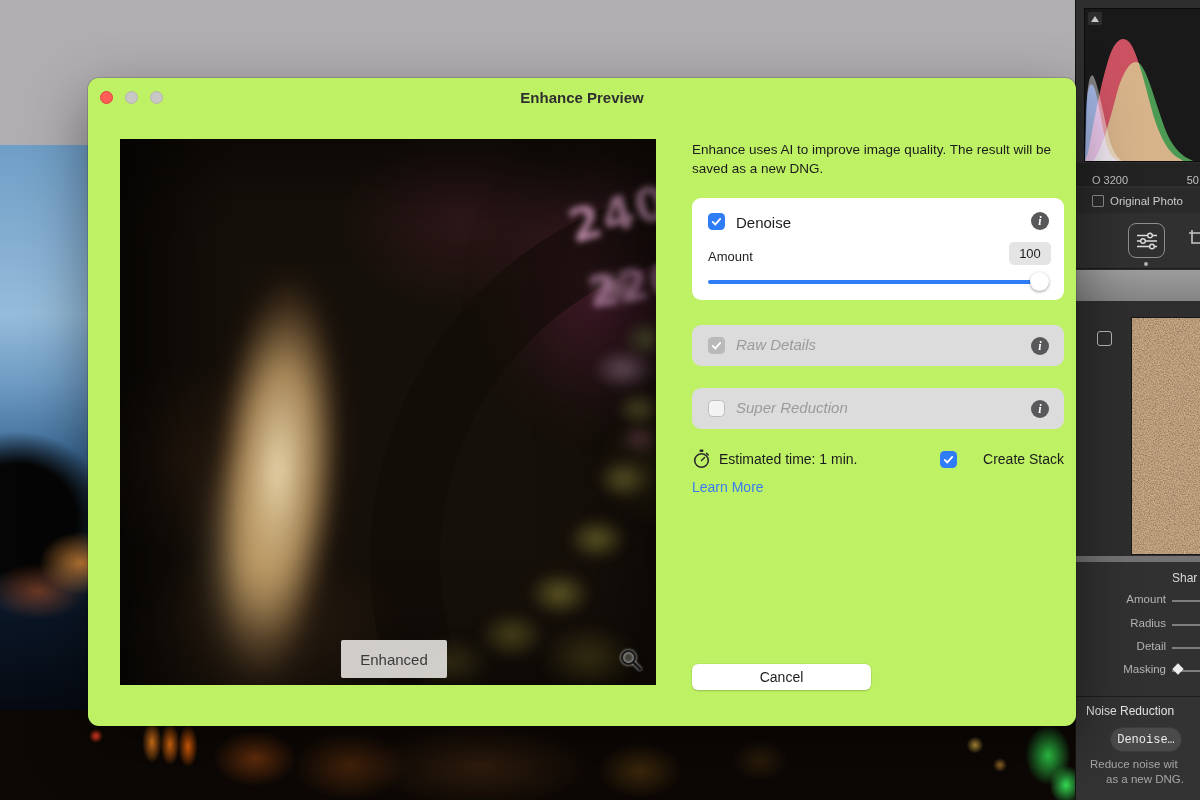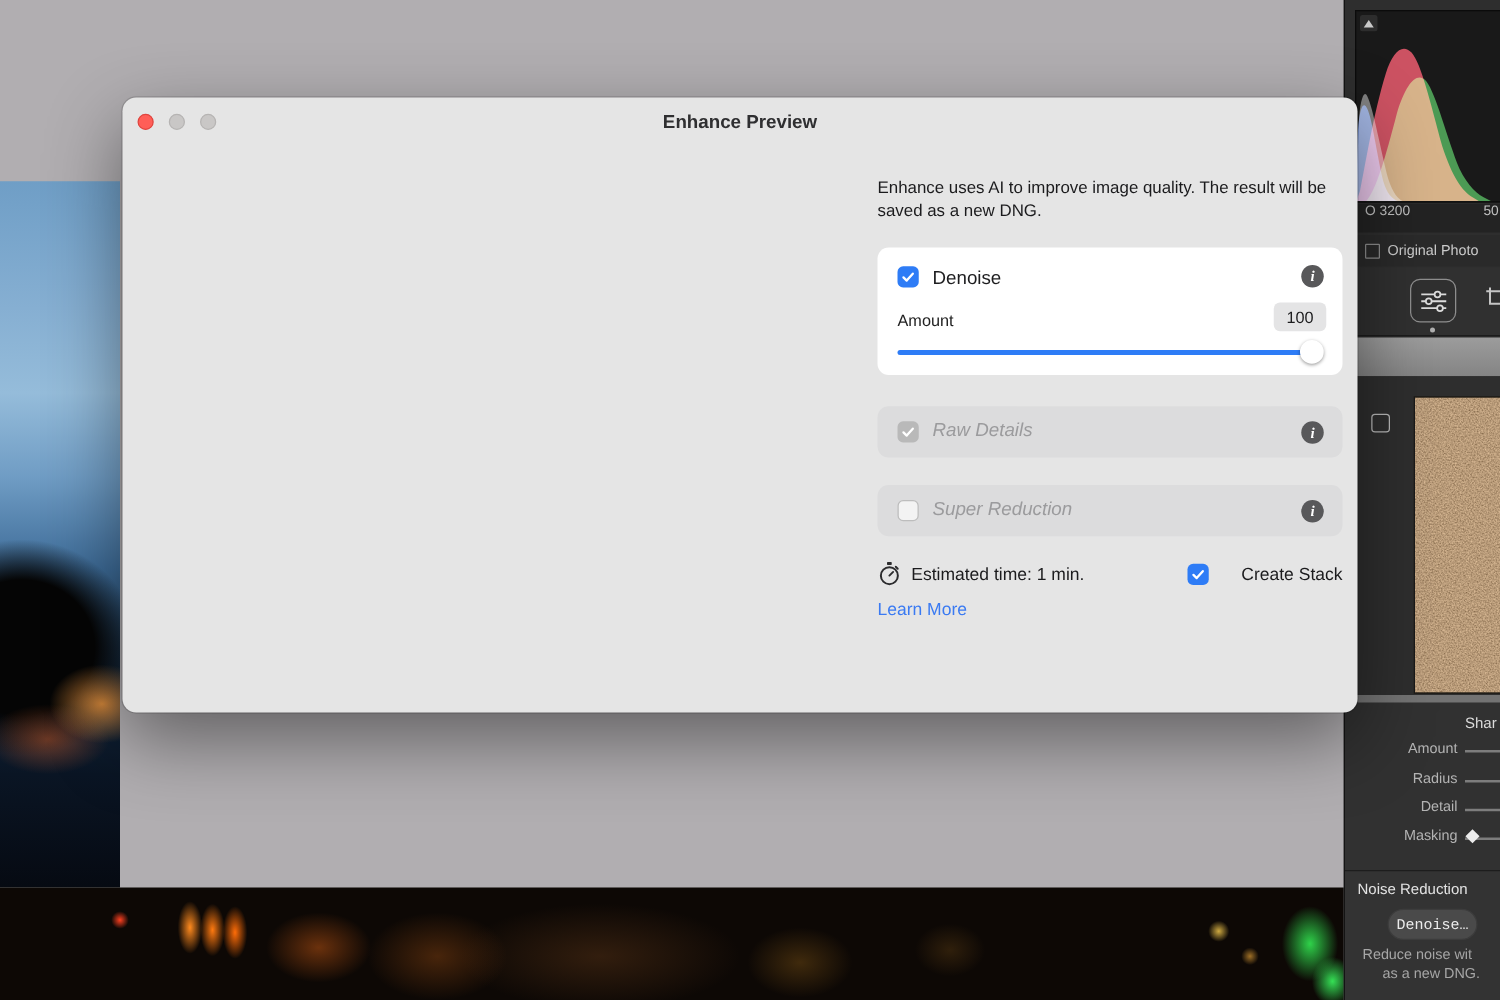--- a/index.html
+++ b/index.html
@@ -38,21 +38,21 @@
       radial-gradient(22px 26px at 1066px 75px, #35e055, rgba(53,224,85,0) 75%);
   }
 
   
   .lr-panel{left:1075px;top:0;width:125px;height:800px;background:#2e2e2e;border-left:1px solid #141414;box-sizing:border-box;overflow:hidden;}
   .histo{left:8px;top:8px;width:117px;height:154px;background:#191919;border:1px solid #0b0b0b;box-sizing:border-box;overflow:hidden;}
   .histo-tri{left:3px;top:3px;width:14px;height:13px;background:#2d2d2d;border-radius:2px;display:flex;align-items:center;justify-content:center;z-index:3;}
   .histo-tri i{display:block;width:0;height:0;border-left:4px solid transparent;border-right:4px solid transparent;border-bottom:6px solid #c9c9c9;}
   .histo-svg{left:0;bottom:0;width:115px;height:132px;}
   .histo-svg path{mix-blend-mode:screen;}
-  .iso-row{left:0;top:163px;width:125px;height:23px;background:#232323;display:flex;justify-content:space-between;align-items:flex-start;padding:0 2px 0 16px;box-sizing:border-box;color:#c2c2c2;font-size:11px;}
+  .iso-row{left:0;top:163px;width:125px;height:23px;background:#232323;display:flex;justify-content:space-between;align-items:flex-end;padding:0 2px 0 16px;box-sizing:border-box;color:#c2c2c2;font-size:11px;}
   .orig-row{left:0;top:188px;width:125px;height:25px;background:#2a2a2a;display:flex;align-items:center;gap:6px;padding-left:16px;box-sizing:border-box;color:#cbcbcb;font-size:11.5px;white-space:nowrap;}
   .mini-cb{width:10px;height:10px;border:1px solid #8d8d8d;border-radius:1px;flex:0 0 auto;}
   .tools-row{left:0;top:214px;width:125px;height:55px;background:#303030;border-bottom:1px solid #1b1b1b;box-sizing:border-box;}
   .tool-sel{left:52px;top:9px;width:37px;height:35px;border:1.5px solid #8e8e8e;border-radius:8px;display:flex;align-items:center;justify-content:center;box-sizing:border-box;}
   .tool-dot{left:68px;top:48px;width:4px;height:4px;border-radius:50%;background:#b0b0b0;}
   .tool-partial{left:112px;top:15px;width:20px;height:20px;}
   .light-band{left:0;top:270px;width:125px;height:31px;background:linear-gradient(#9c9c9c,#848484);}
   .detail-area{left:0;top:301px;width:125px;height:255px;background:#2e2e2e;}
   .zoom-sq{left:21px;top:30px;width:15px;height:15px;border:1.5px solid #b8b8b8;border-radius:3px;box-sizing:border-box;}
   .noise-thumb{left:55px;top:16px;width:70px;height:236px;border:1px solid #191919;background:#3f3220;overflow:hidden;}
@@ -63,21 +63,21 @@
   .sl-track{position:absolute;left:96px;top:7px;width:32px;height:2px;background:#7d7d7d;}
   .sl-diamond{position:absolute;left:98px;top:2px;width:8px;height:8px;background:#ececec;transform:rotate(45deg);}
   .nr{left:0;top:696px;width:125px;height:104px;background:#333333;border-top:1px solid #1d1d1d;box-sizing:border-box;}
   .nr-head{left:10px;top:7px;font-size:12px;color:#e3e3e3;white-space:nowrap;}
   .nr-btn{position:absolute;left:34px;top:30px;width:72px;height:25px;background:#4a4a4a;border:1px solid #3c3c3c;border-radius:13px;color:#ececec;font-size:12px;font-family:Liberation Mono, monospace;}
   .nr-note{left:14px;top:60px;width:110px;font-size:11.5px;line-height:15px;color:#a6a6a6;white-space:nowrap;}
   .nr-note .l2{display:block;margin-left:16px;}
 
   
   .dialog{
-    left:98px;top:78px;width:988px;height:492px;background:#e5e5e5;border-radius:11px;
+    left:88px;top:78px;width:988px;height:648px;background:#bef264;border-radius:11px;
     box-shadow:0 22px 60px rgba(0,0,0,.45), 0 0 0 1px rgba(0,0,0,.14);
     overflow:hidden;
   }
   .titlebar{left:0;top:0;width:100%;height:40px;}
   .tl{position:absolute;top:13px;width:13px;height:13px;border-radius:50%;box-sizing:border-box;}
   .tl-red{left:12px;background:#ff5e57;border:1px solid #e0443e;}
   .tl-g1{left:37px;background:#c9c7c6;border:1px solid #b6b4b3;}
   .tl-g2{left:62px;background:#c9c7c6;border:1px solid #b6b4b3;}
   .title{position:absolute;top:11px;left:0;right:0;text-align:center;font-size:15px;font-weight:700;color:#2f2f31;}
 
@@ -242,20 +242,36 @@
 </aside>
 
 <section class="abs dialog">
   <header class="abs titlebar">
     <span class="tl tl-red"></span>
     <span class="tl tl-g1"></span>
     <span class="tl tl-g2"></span>
     <div class="title">Enhance Preview</div>
   </header>
 
+  <div class="abs preview">
+    <div class="p-layer p-warm"></div>
+    <div class="p-layer p-streak"></div>
+    <div class="p-layer p-streak2"></div>
+    <div class="p-layer p-purple"></div>
+    <div class="p-layer p-rim"></div>
+    <div class="p-layer p-arc"></div>
+    <span class="p-num n1">240</span>
+    <span class="p-num n2">220</span>
+    <div class="p-layer p-vignette"></div>
+    <div class="abs enhanced-badge">Enhanced</div>
+    <svg class="abs mag" viewBox="0 0 26 26">
+      <circle cx="10.5" cy="10.5" r="6.5" fill="rgba(240,240,240,0.12)" stroke="#1a1a1a" stroke-width="2.2"></circle>
+      <line x1="15.5" y1="15.5" x2="22" y2="22" stroke="#1a1a1a" stroke-width="2.6" stroke-linecap="round"></line>
+    </svg>
+  </div>
 
   <div class="abs rc-desc">Enhance uses AI to improve image quality. The result will be saved as a new DNG.</div>
 
   <div class="abs panel-card card-denoise">
     <span class="cb cb-blue" style="left:16px;top:15px">
       <svg width="13" height="13" viewBox="0 0 17 17">
           <path d="M3.6 9 L7 12.4 L13.4 5.2" stroke="#fff" stroke-width="2.4" fill="none" stroke-linecap="round" stroke-linejoin="round"></path>
         </svg>
     </span>
     <span class="card-label" style="top:16px">Denoise</span>

